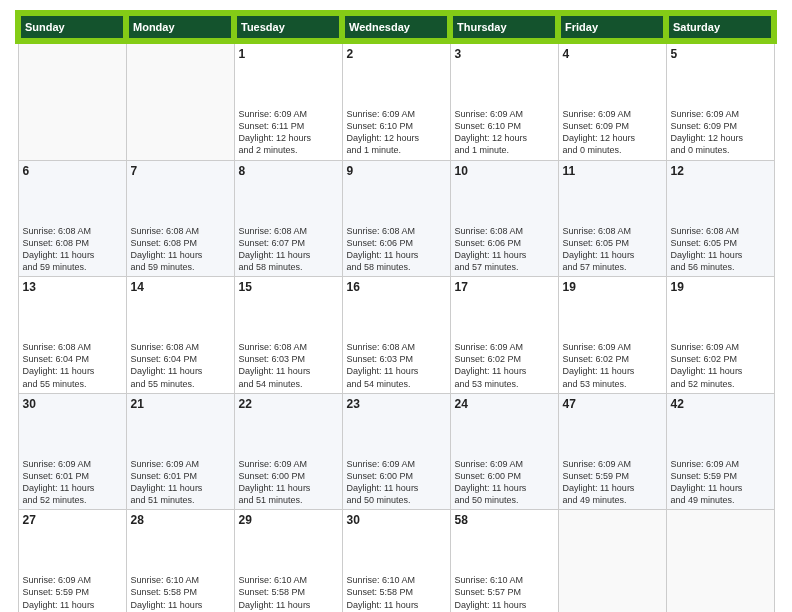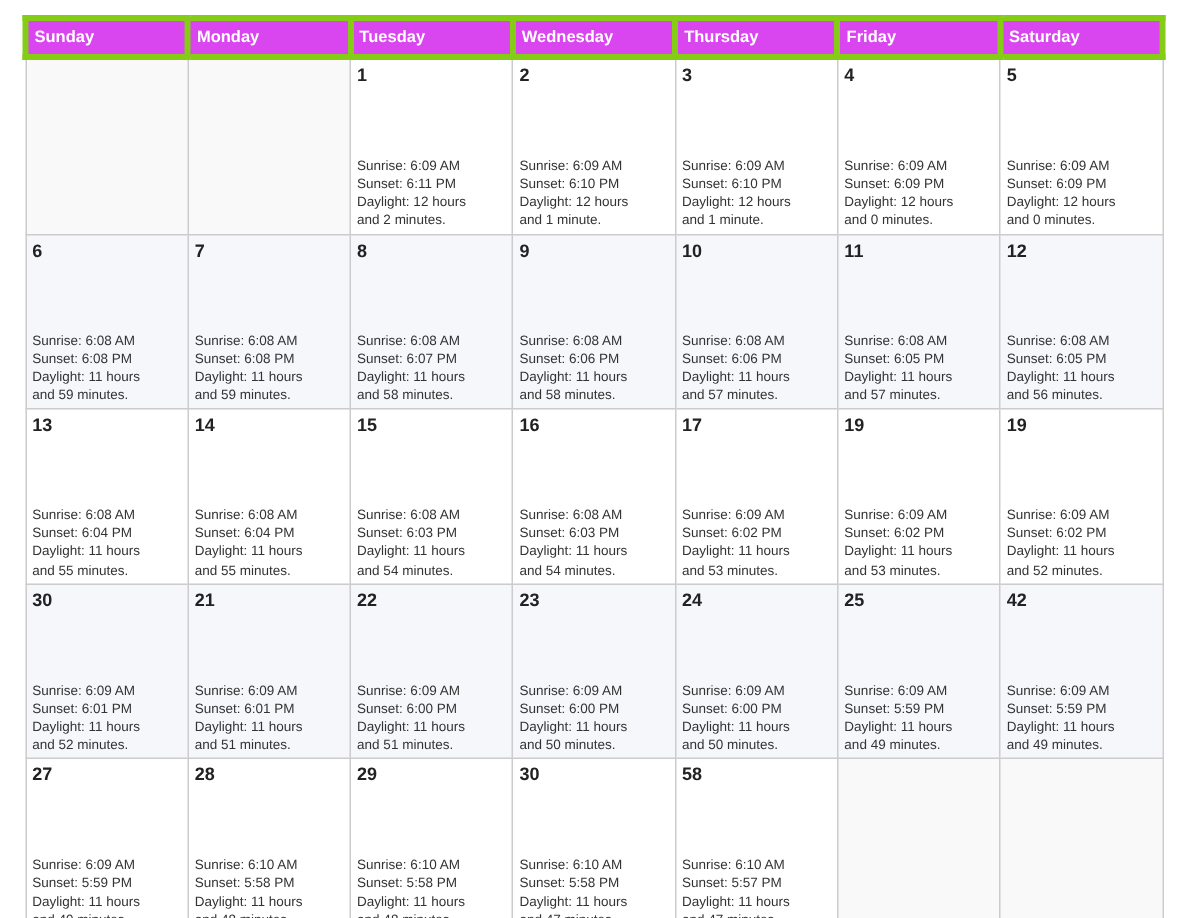--- a/index.html
+++ b/index.html
@@ -58,27 +58,27 @@
       font-size: 14px;
       color: #555;
       margin-top: 2px;
     }
     .calendar {
       width: 100%;
       border-collapse: collapse;
       table-layout: fixed;
     }
     .calendar th {
-      background: #d946ef;
+      background: #14532d;
       color: #fff;
       font-size: 11px;
       font-weight: bold;
       padding: 5px 4px;
       text-align: left;
-      border: 4px solid #84cc16;
+      border: 6px solid #84cc16;
     }
     .calendar td {
       border: 1px solid #ccc;
       vertical-align: top;
       padding: 3px 4px;
       font-size: 9.5px;
       color: #333;
       height: 88px;
       background: #fff;
     }
@@ -291,21 +291,21 @@
 and 50 minutes.</div>
           </td>
           <td>
             <span class="day-num">24</span>
             <div class="day-info" style="white-space: pre-line;">Sunrise: 6:09 AM
 Sunset: 6:00 PM
 Daylight: 11 hours
 and 50 minutes.</div>
           </td>
           <td>
-            <span class="day-num">25</span>
+            <span class="day-num">47</span>
             <div class="day-info" style="white-space: pre-line;">Sunrise: 6:09 AM
 Sunset: 5:59 PM
 Daylight: 11 hours
 and 49 minutes.</div>
           </td>
           <td>
             <span class="day-num">42</span>
             <div class="day-info" style="white-space: pre-line;">Sunrise: 6:09 AM
 Sunset: 5:59 PM
 Daylight: 11 hours

